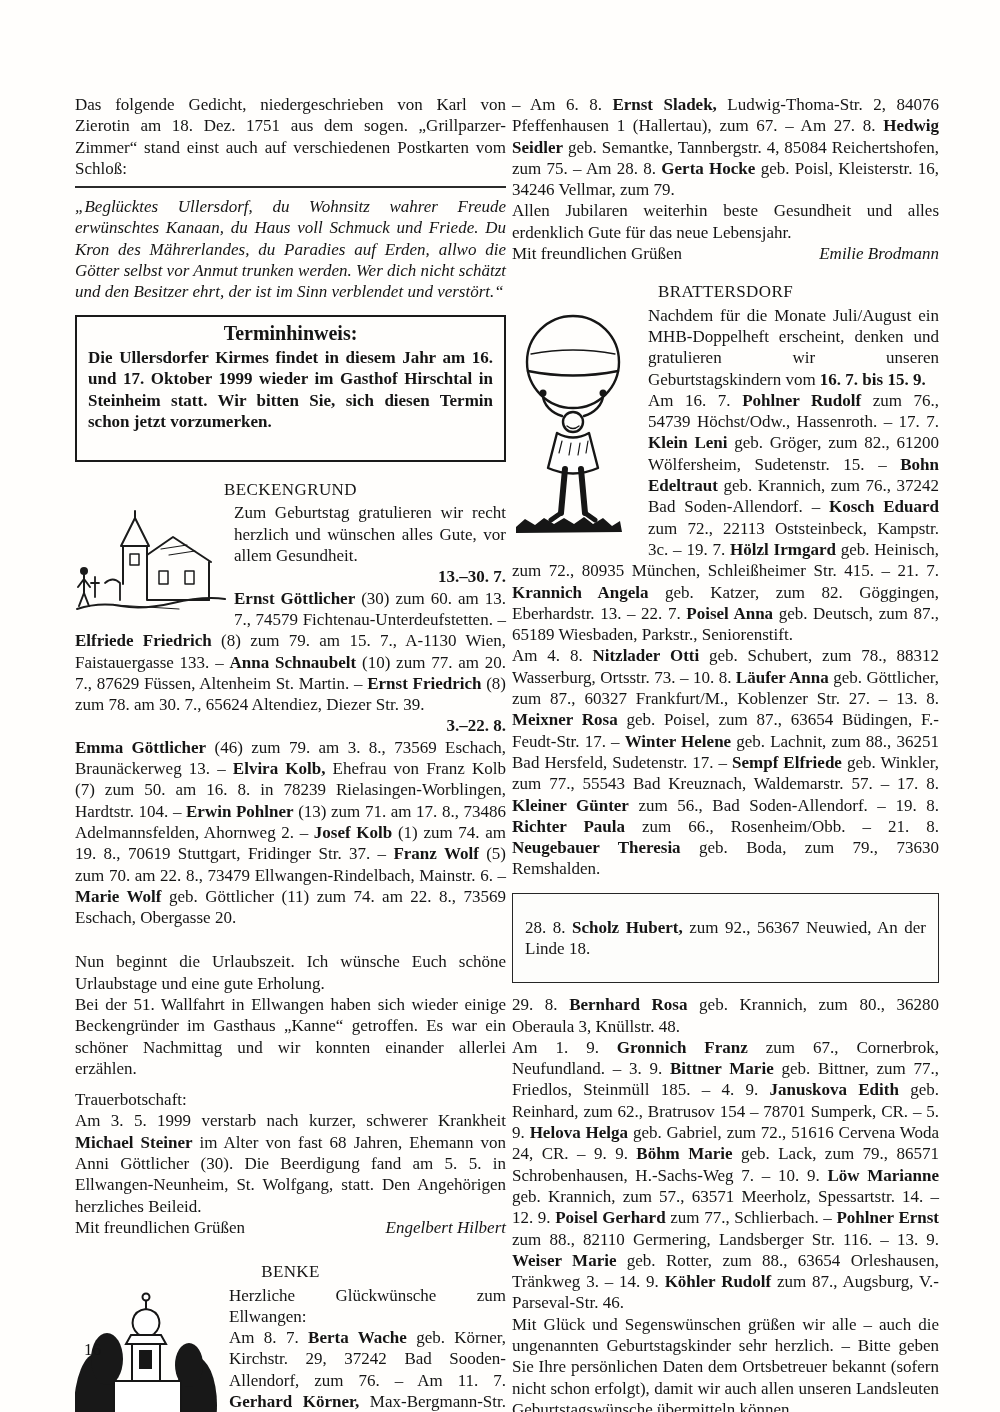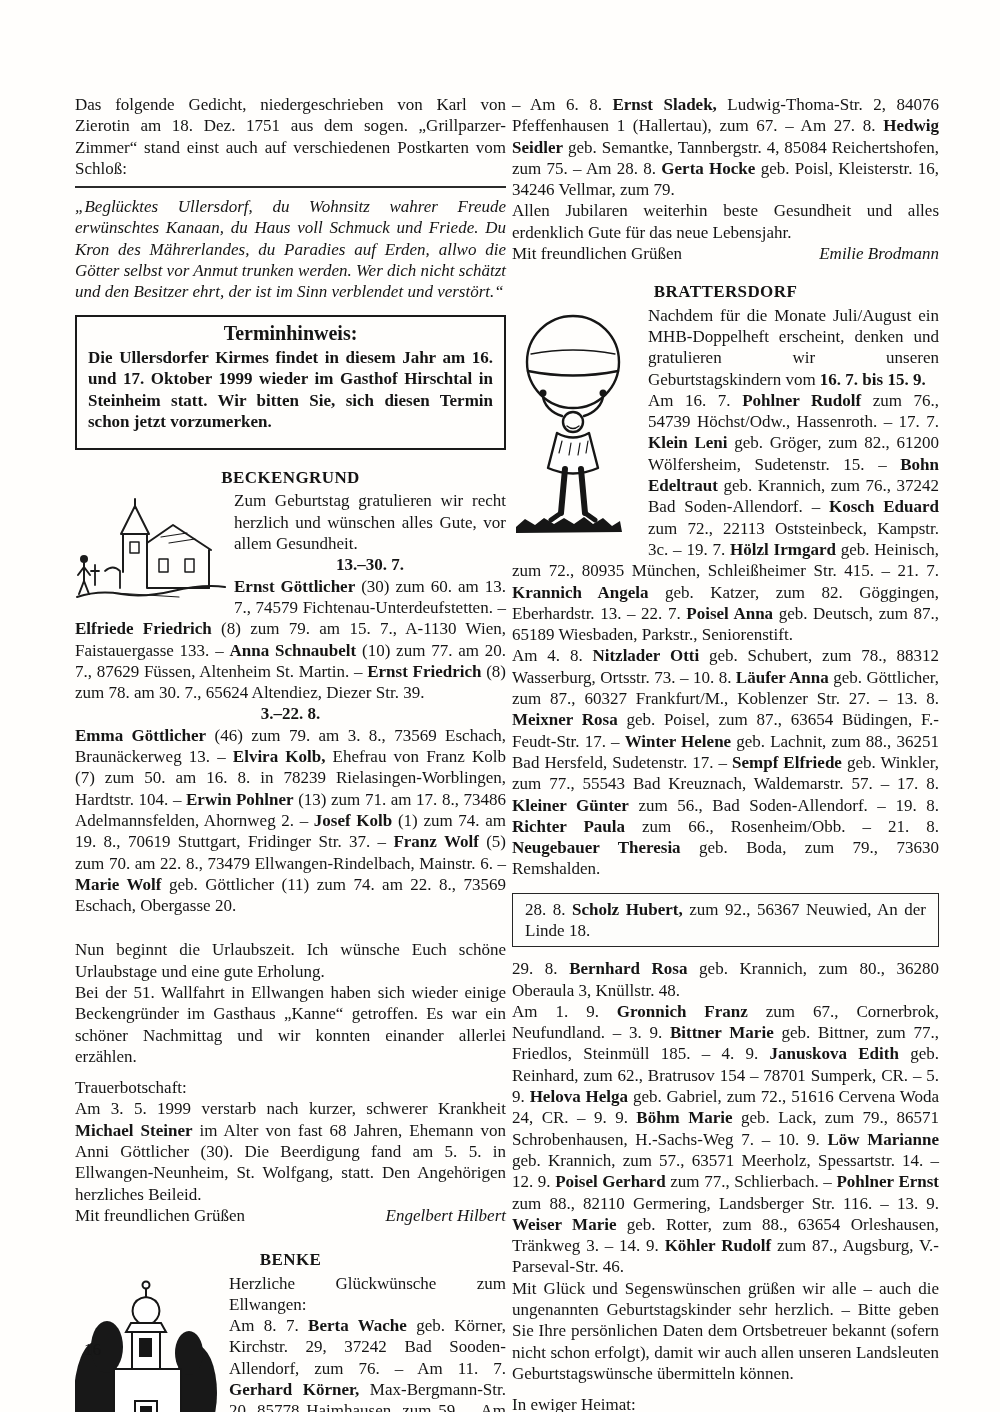--- a/index.html
+++ b/index.html
@@ -4,37 +4,37 @@
 <style>
   html,body{margin:0;padding:0;background:#ffffff;}
   .page{position:relative;width:1000px;height:1412px;background:#fffeft;background:#fffefc;overflow:hidden;
         font-family:"Liberation Serif","DejaVu Serif",serif;color:#151515;}
   .col{position:absolute;top:94px;font-size:17px;line-height:21.3px;}
   .col-left{left:75px;width:431px;}
   .col-right{left:512px;width:427px;}
   p{margin:0;text-align:justify;}
   .rule{border-top:2px solid #2b2b2b;margin:7px 0 8px;}
   .poem{font-style:italic;}
-  .notice-box{border:2px solid #1a1a1a;padding:5px 11px 16px;margin-top:12px;}
+  .notice-box{border:2px solid #1a1a1a;padding:5px 11px 28px;margin-top:12px;}
   .notice-title{text-align:center;font-weight:bold;font-size:20px;margin:1px 0 3px;}
   .notice-body{font-weight:bold;}
-  h2{font-size:17px;font-weight:bold;text-align:center;letter-spacing:.4px;margin:17px 0 2px;}
+  h2{font-size:17px;font-weight:normal;text-align:center;letter-spacing:.4px;margin:17px 0 2px;}
   h2.benke{margin-top:23px;}
-  .subhead{font-weight:bold;text-align:center;}
+  .subhead{font-weight:bold;text-align:right;}
   .sign-row{display:flex;justify-content:space-between;margin:0;}
   .sig{font-style:italic;}
   .gap-top{margin-top:23px;}
   .gap-top-lg{margin-top:11px;}
   .bold-head{font-weight:normal;margin-top:10px;}
   .illus{float:left;}
   .illus svg{display:block;}
   .illus-church1{width:152px;height:122px;margin:3px 7px 2px 0;}
   .illus-chapel{width:145px;height:192px;margin:2px 9px 2px 0;}
   .illus-atlas{width:130px;height:240px;margin:0 8px 2px -2px;}
-  .box-entry{border:1.5px solid #262626;padding:5px 12px;margin:13px 0 11px;background:#fdfdfb;}
+  .box-entry{border:1.5px solid #262626;padding:23px 12px;margin:13px 0 11px;background:#fdfdfb;}
   .page-number{position:absolute;left:84px;top:1340px;font-size:17px;}
   b{font-weight:bold;}
 </style>
 </head>
 <body>
 
 <div class="page">
 
   <div class="col col-left">
     <p>Das folgende Gedicht, niedergeschrieben von Karl von Zierotin am 18. Dez. 1751 aus dem sogen. „Grillparzer-Zimmer“ stand einst auch auf verschiedenen Postkarten vom Schloß:</p>

